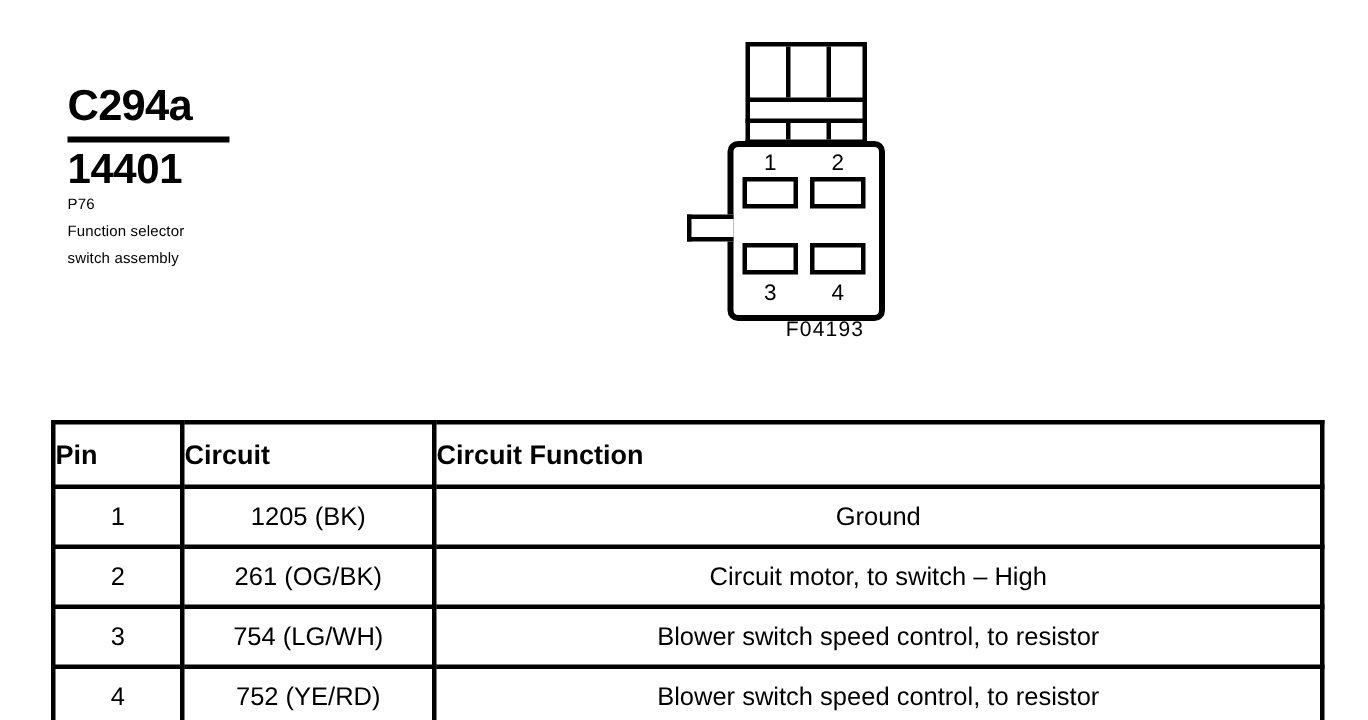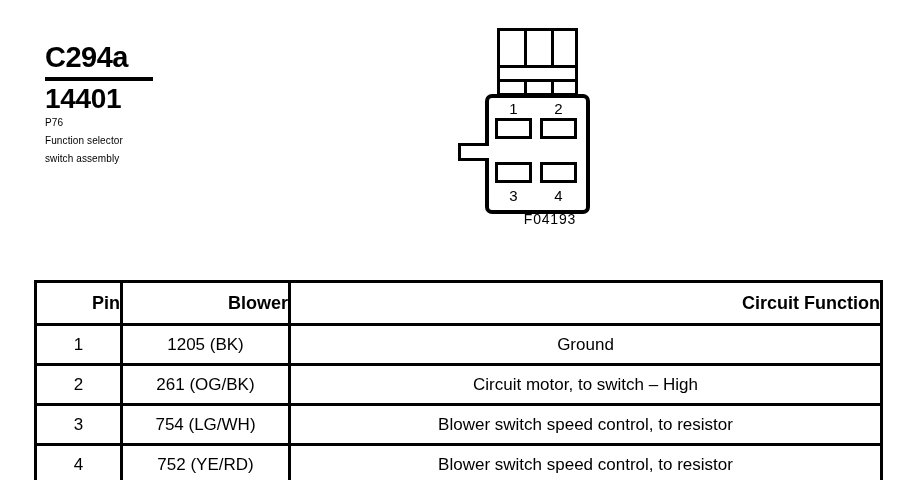--- a/index.html
+++ b/index.html
@@ -15,21 +15,21 @@
     overflow: hidden;
     font-family: "Liberation Sans", sans-serif;
     color: #000000;
     -webkit-font-smoothing: none;
   }
 
   
   #heading-block {
     position: absolute;
     left: 45px;
-    top: 40px;
+    top: 54px;
     width: 240px;
   }
   #connector-id {
     font-size: 29px;
     font-weight: bold;
     letter-spacing: -0.5px;
     line-height: 34px;
     color: #000;
   }
   #connector-id-rule {
@@ -192,21 +192,21 @@
     border: 3px solid #000;
     padding: 0;
     height: 37px;
     font-size: 17px;
     font-weight: normal;
     vertical-align: middle;
   }
   table#pin-table thead th {
     font-weight: bold;
     font-size: 18px;
-    text-align: right;
+    text-align: left;
     height: 40px;
   }
   col.col-pin { width: 86px; }
   col.col-circuit { width: 168px; }
   col.col-function { width: auto; }
 
   td.cell-pin { text-align: center; }
   td.cell-circuit { text-align: center; }
   td.cell-function { text-align: center; padding-left: 12px; }
 </style>
@@ -257,21 +257,21 @@
 <div id="pin-table-wrap">
   <table id="pin-table">
     <colgroup>
       <col class="col-pin">
       <col class="col-circuit">
       <col class="col-function">
     </colgroup>
     <thead>
       <tr>
         <th>Pin</th>
-        <th>Blower</th>
+        <th>Circuit</th>
         <th>Circuit Function</th>
       </tr>
     </thead>
     <tbody id="pin-table-body">
       <tr>
         <td class="cell-pin">1</td>
         <td class="cell-circuit">1205 (BK)</td>
         <td class="cell-function">Ground</td>
       </tr>
       <tr>

